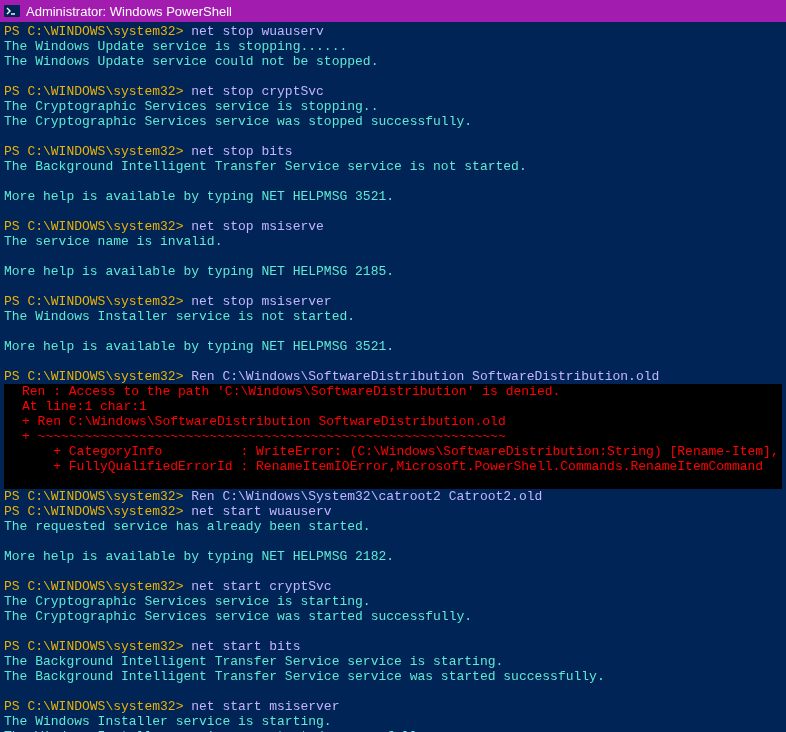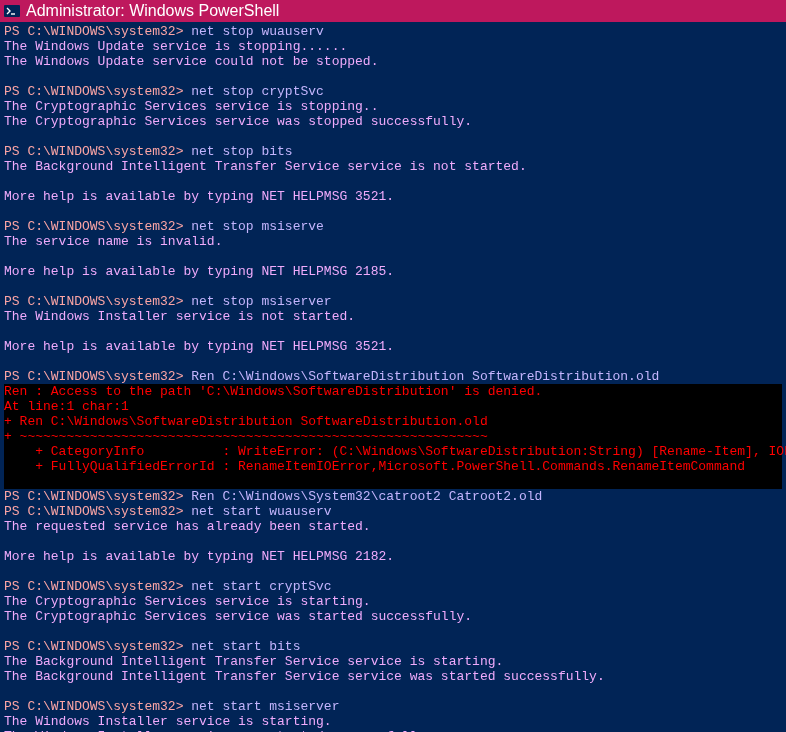--- a/index.html
+++ b/index.html
@@ -5,50 +5,50 @@
   * { margin: 0; padding: 0; box-sizing: border-box; }
   body {
     font-family: Consolas, 'Courier New', monospace;
     font-size: 13px;
     background: #012456;
     width: 786px;
     height: 732px;
     overflow: hidden;
   }
   .titlebar {
-    background: #be185d;
+    background: #a21caf;
     height: 22px;
     display: flex;
     align-items: center;
     padding: 0 4px;
     color: #ffffff;
     font-family: 'Segoe UI', Tahoma, sans-serif;
-    font-size: 16px;
+    font-size: 13px;
   }
   .titlebar .icon {
     width: 16px;
     height: 16px;
     margin-right: 6px;
     display: inline-flex;
     align-items: center;
     justify-content: center;
   }
   .terminal {
     background: #012456;
     padding: 2px 4px 4px 4px;
     white-space: pre;
     line-height: 15px;
     letter-spacing: 0px;
   }
   .line { display: block; min-height: 15px; }
-  .prompt { color: #fca5a5; }
+  .prompt { color: #eab308; }
   .cmd { color: #c4b5fd; }
-  .out { color: #f0abfc; }
+  .out { color: #5eead4; }
   .errblock { background: #000000; display: block; }
-  .err { color: #ff0000; }
+  .err { color: #ff0000; margin-left: 18px; }
 </style>
 </head>
 <body>
 
 <div class="titlebar">
   <span class="icon">
     <svg width="16" height="16" viewBox="0 0 16 16">
       <rect x="0" y="2" width="16" height="12" rx="1" fill="#012456"></rect>
       <path d="M3 5 L6 8 L3 11" stroke="#ffffff" stroke-width="1.4" fill="none"></path>
       <line x1="7" y1="11" x2="11" y2="11" stroke="#ffffff" stroke-width="1.4"></line>

